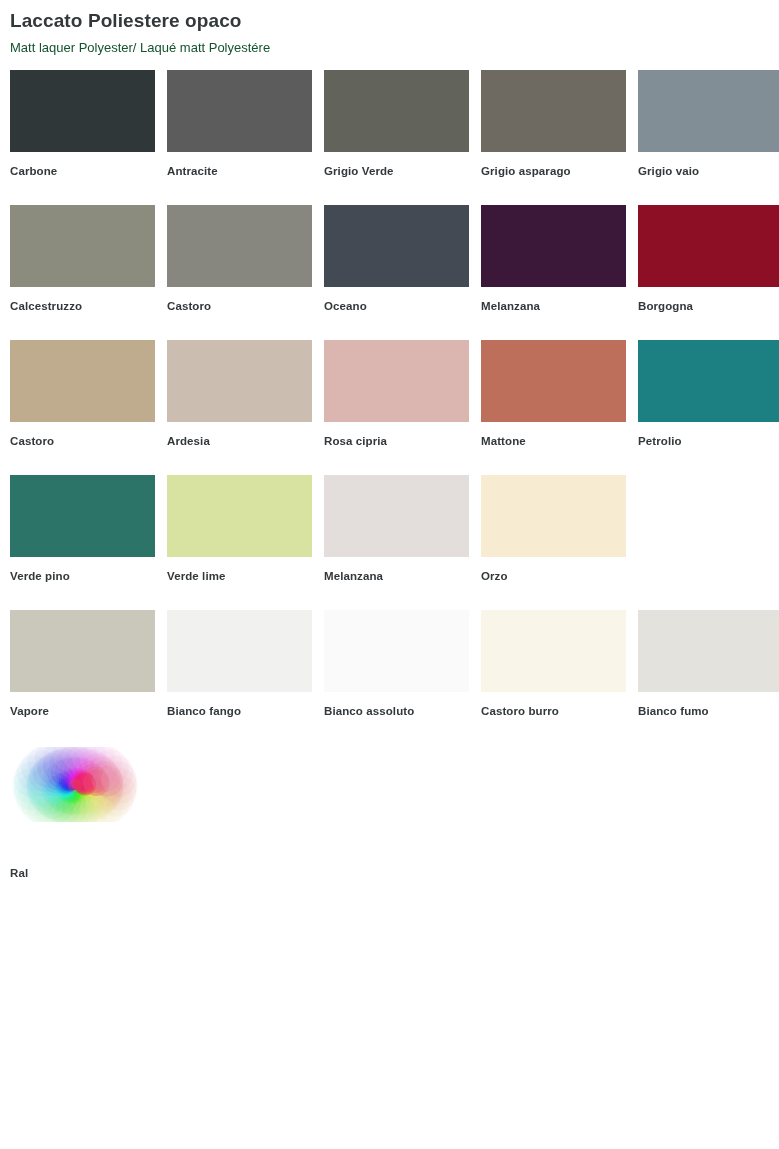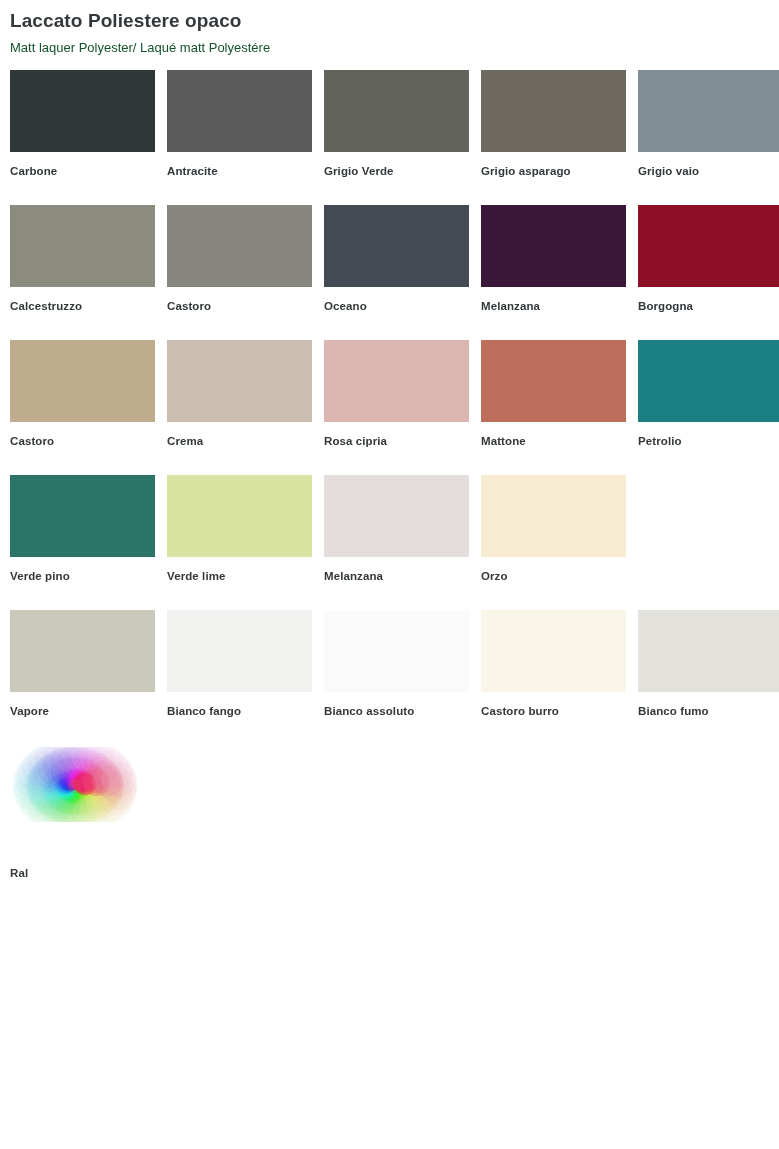--- a/index.html
+++ b/index.html
@@ -156,21 +156,21 @@
           <div class="swatch-label">Borgogna</div>
         </div>
       </div>
       <div class="row">
         <div class="cell">
           <div class="swatch" style="background: rgb(191, 171, 141);"></div>
           <div class="swatch-label">Castoro</div>
         </div>
         <div class="cell">
           <div class="swatch" style="background: rgb(203, 189, 176);"></div>
-          <div class="swatch-label">Crema</div>
+          <div class="swatch-label">Ardesia</div>
         </div>
         <div class="cell">
           <div class="swatch" style="background: rgb(219, 182, 176);"></div>
           <div class="swatch-label">Rosa cipria</div>
         </div>
         <div class="cell">
           <div class="swatch" style="background: rgb(189, 111, 92);"></div>
           <div class="swatch-label">Mattone</div>
         </div>
         <div class="cell">

